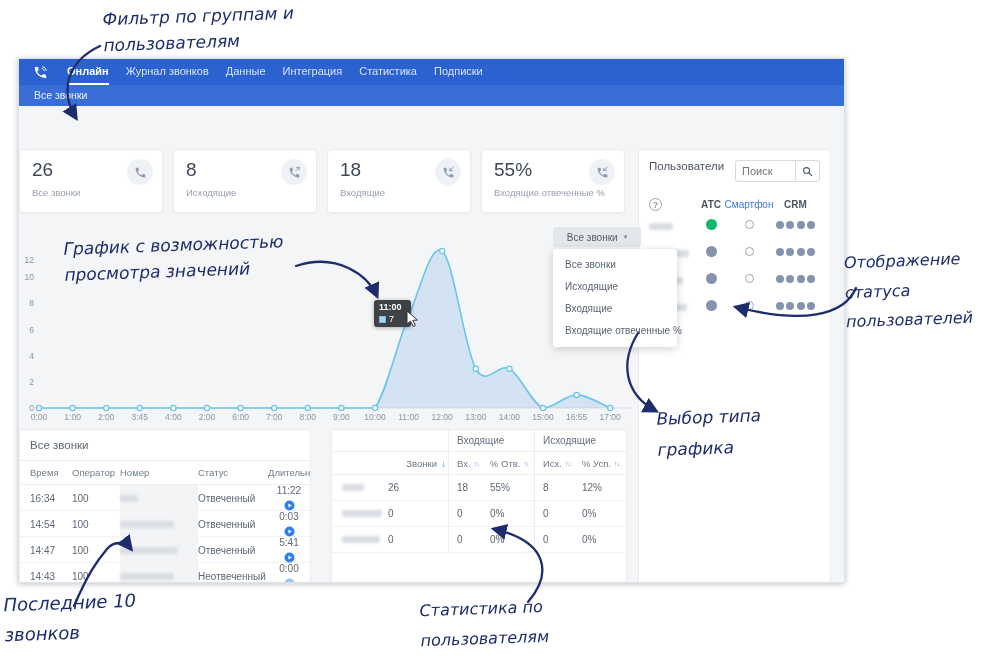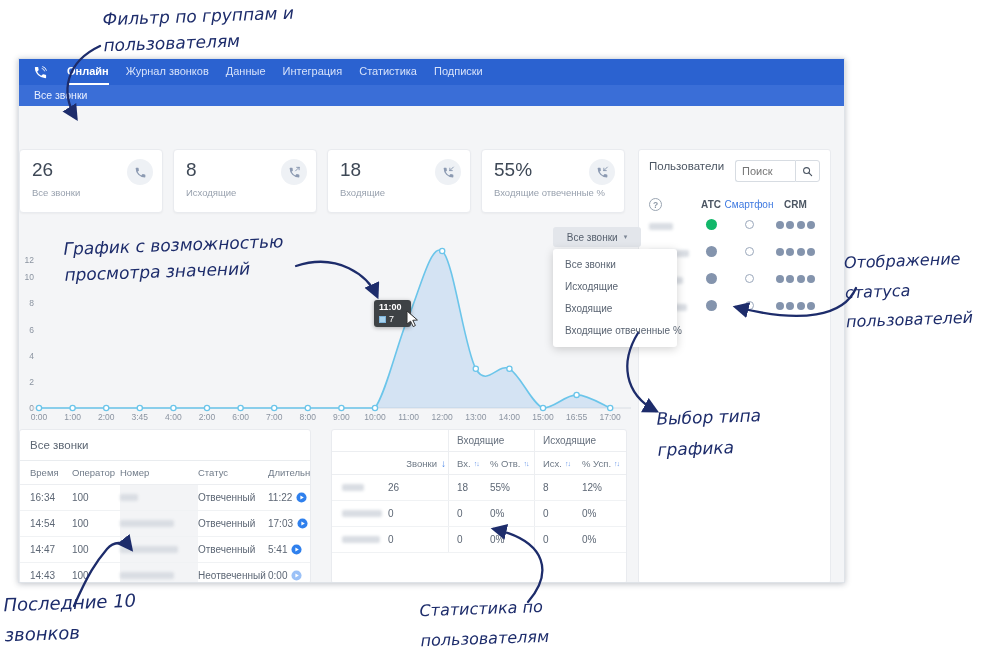--- a/index.html
+++ b/index.html
@@ -64,21 +64,21 @@
   
   .panel-card { position:absolute; background:#fff; border:1px solid #e9ebef; border-radius:3px; overflow:hidden; }
   .card-title { padding:9px 10px; font-size:11.5px; color:#5c London6673; color:#5c6673; border-bottom:1px solid #e9ecef; }
 
   .calls-card { left:0; top:370px; width:292px; height:155px; }
   .c-head, .c-row { display:grid; grid-template-columns:42px 48px 78px 70px 1fr; align-items:center; padding-left:10px; }
   .c-head { height:24px; font-size:9.5px; color:#707b89; border-bottom:1px solid #eceef1; }
   .c-row { height:26px; font-size:10px; color:#5d6775; border-bottom:1px solid #f0f2f4; }
   .num-cell { background:#f3f4f6; height:100%; display:flex; align-items:center; }
   .blur { background:#d9dde3; border-radius:2px; filter:blur(1.5px); height:7px; }
-  .dur-cell { display:flex; align-items:center; gap:4px; }
+  .dur-cell { display:flex; align-items:center; gap:4px;flex-direction:column; }
 
   .stats-card { left:312px; top:370px; width:296px; height:155px; }
   .s-grid { display:grid; grid-template-columns:52px 64px 36px 50px 42px 1fr; align-items:center; }
   .s-group { height:22px; font-size:10px; color:#66707e; border-bottom:1px solid #eceef1; }
   .s-head { height:23px; font-size:9.5px; color:#6d7885; border-bottom:1px solid #eceef1; }
   .s-row { height:26px; font-size:10px; color:#5d6775; border-bottom:1px solid #f0f2f4; }
   .bl { border-left:1px solid #eceef1; height:100%; display:flex; align-items:center; }
   .cell { display:flex; align-items:center; height:100%; }
   .sort { color:#6695e8; font-size:7px; letter-spacing:-1px; margin-left:3px; }
   .sorted { color:#4a86e8; font-weight:bold; font-size:10px; margin-left:4px; }
@@ -318,21 +318,21 @@
             </span>
           </div>
           <div class="c-row">
             <span>14:54</span>
             <span>100</span>
             <span class="num-cell">
               <span class="blur" style="width: 54px;"></span>
             </span>
             <span>Отвеченный</span>
             <span class="dur-cell">
-              <span>17:03</span>
+              <span>0:03</span>
               <span style="display: flex;">
                 <svg width="11" height="11" viewBox="0 0 24 24">
                   <circle cx="12" cy="12" r="11" fill="#2f80ed"></circle>
                   <path d="M9.5,7.5 L17,12 L9.5,16.5 Z" fill="#fff"></path>
                 </svg>
               </span>
             </span>
           </div>
           <div class="c-row">
             <span>14:47</span>

